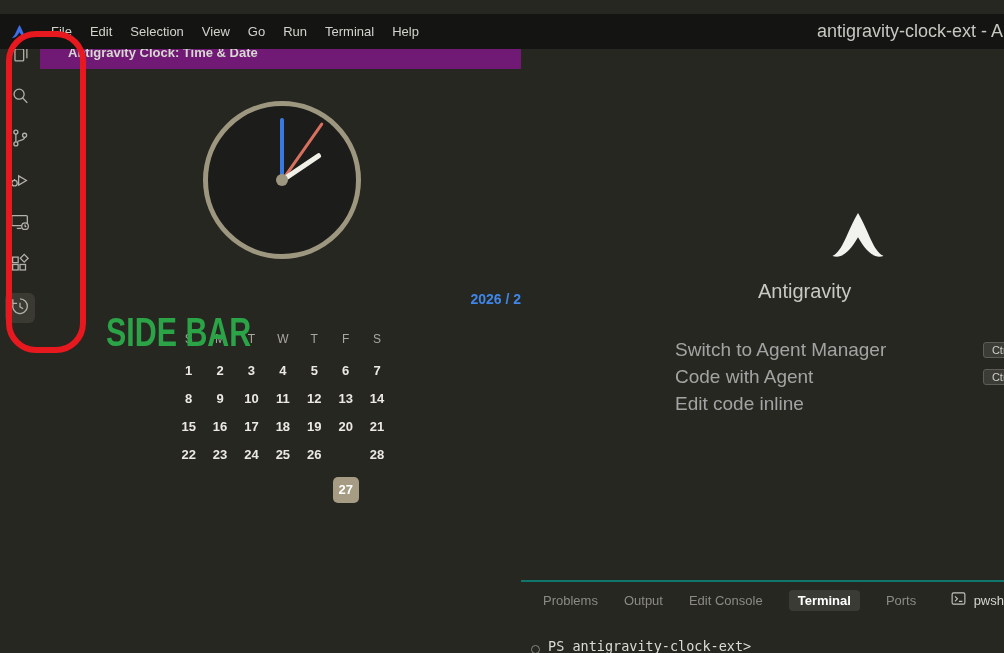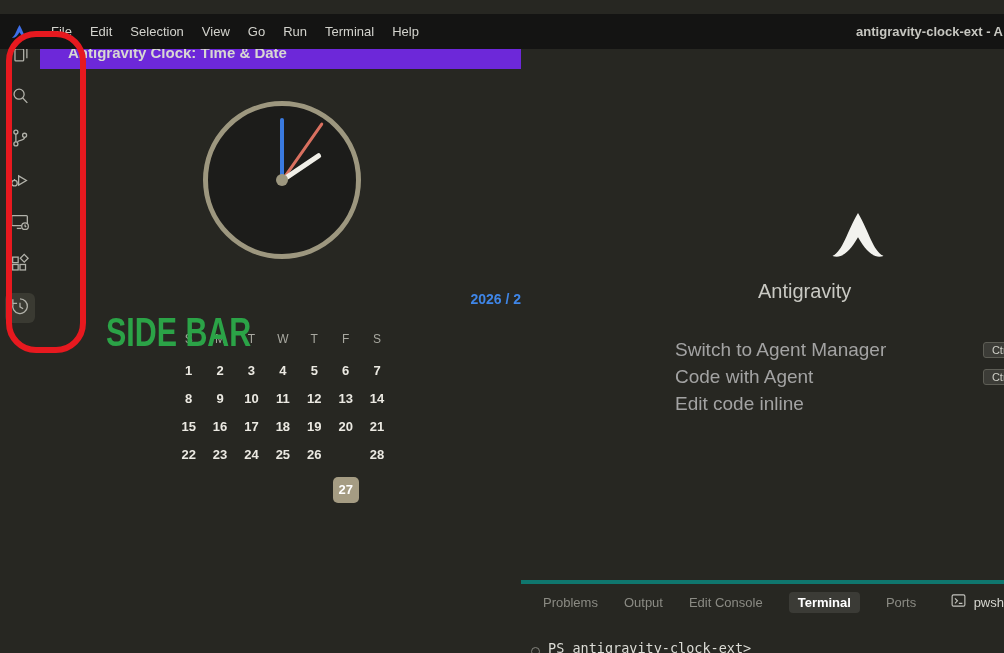--- a/index.html
+++ b/index.html
@@ -7,31 +7,31 @@
     width:1004px;height:653px;position:relative;overflow:hidden;
     background:#272722;font-family:"Liberation Sans",sans-serif;
     -webkit-font-smoothing:antialiased;
   }
   
   .titlebar{position:absolute;left:0;top:0;right:0;height:35px;background:#141413;
     display:flex;align-items:center;z-index:5;margin-top:14px;}
   .app-logo{width:17px;height:15px;margin-left:11px;flex:0 0 auto;}
   .menu-bar{display:flex;align-items:center;margin-left:14px;}
   .menu-item{color:#d3d3cd;font-size:13px;padding:0 9px;line-height:35px;cursor:default;}
-  .win-title{position:absolute;right:1px;top:0;line-height:35px;font-size:13px;color:#c7c7c1;white-space:nowrap;font-weight:bold;}
+  .win-title{position:absolute;right:1px;top:0;line-height:35px;font-size:18px;color:#c7c7c1;white-space:nowrap;}
   
   .activitybar{position:absolute;left:0;top:35px;width:40px;bottom:0;display:flex;
     flex-direction:column;align-items:center;padding-top:6px;gap:12px;z-index:4;}
   .act-item{width:30px;height:30px;border-radius:6px;display:flex;align-items:center;justify-content:center;}
   .act-item.selected{background:#3a3a32;}
   .act-item svg{stroke:#b2b2aa;fill:none;stroke-width:1.4;}
   
   .webview{position:absolute;left:40px;top:35px;width:481px;bottom:0;}
-  .tabstrip{height:34px;background:#6d28d9;display:flex;align-items:center;
-    padding-left:28px;font-size:15px;font-weight:bold;color:#d8d8d2;}
+  .tabstrip{height:34px;background:#701a75;display:flex;align-items:center;
+    padding-left:28px;font-size:13px;font-weight:bold;color:#d8d8d2;}
   .clock{position:absolute;left:163px;top:66px;width:148px;height:148px;border-radius:50%;
     border:5px solid #9d977f;background:#1c1c1a;}
   .hand{position:absolute;bottom:50%;left:50%;transform-origin:50% 100%;border-radius:2px;}
   .hand.minute{width:4px;height:62px;margin-left:-2px;transform:rotate(0deg);}
   .hand.second{width:2.5px;height:70px;margin-left:-1px;transform:rotate(35deg);}
   .hand.hour{width:4.5px;height:46px;margin-left:-2px;transform:rotate(56deg);}
   .clock-dot{position:absolute;left:50%;top:50%;width:12px;height:12px;margin:-6px 0 0 -6px;
     background:#9d977f;border-radius:50%;}
   .cal-header{position:absolute;top:256px;left:0;width:100%;text-align:right;
     font-size:14px;font-weight:bold;color:#3f86e8;}
@@ -53,21 +53,21 @@
   .editor-right{position:absolute;left:521px;top:35px;right:0;height:545px;}
   .brand-logo{position:absolute;left:308px;top:174px;width:58px;height:52px;}
   .brand-name{position:absolute;left:237px;top:245px;width:200px;text-align:left;
     font-size:20px;color:#c9c9c3;}
   .shortcut-list{position:absolute;left:154px;right:-14px;top:301px;}
   .short-row{height:27px;display:flex;align-items:center;justify-content:space-between;}
   .short-label{font-size:19px;color:#a3a3a3;}
   .keybadge{font-size:11px;color:#d0d0c8;background:#3c3c37;border:1px solid #5d5d55;
     border-radius:3px;padding:1px 8px;}
   
-  .panel{position:absolute;left:521px;top:580px;right:0;bottom:0;border-top:4px solid #0f766e;}
+  .panel{position:absolute;left:521px;top:580px;right:0;bottom:0;border-top:2px solid #0f766e;}
   .panel-tabs{height:36px;display:flex;align-items:center;padding-left:22px;gap:26px;overflow:hidden;}
   .ptab{font-size:13px;color:#8b8b84;white-space:nowrap;}
   .ptab.active{color:#fff;font-weight:bold;background:#3b3b36;border-radius:4px;padding:3px 9px;}
   .panel-right{margin-left:auto;display:flex;align-items:center;gap:7px;padding-right:0;}
   .shell-label{font-size:13px;color:#d6d6d0;}
   .term-line{position:absolute;left:10px;top:56px;display:flex;align-items:flex-end;
     font-family:"DejaVu Sans Mono",monospace;font-size:13.5px;color:#dcdcd6;}
   .term-ring{width:7px;height:7px;border:1.5px solid #84847e;border-radius:50%;margin-right:8px;}
 </style>
 </head>

